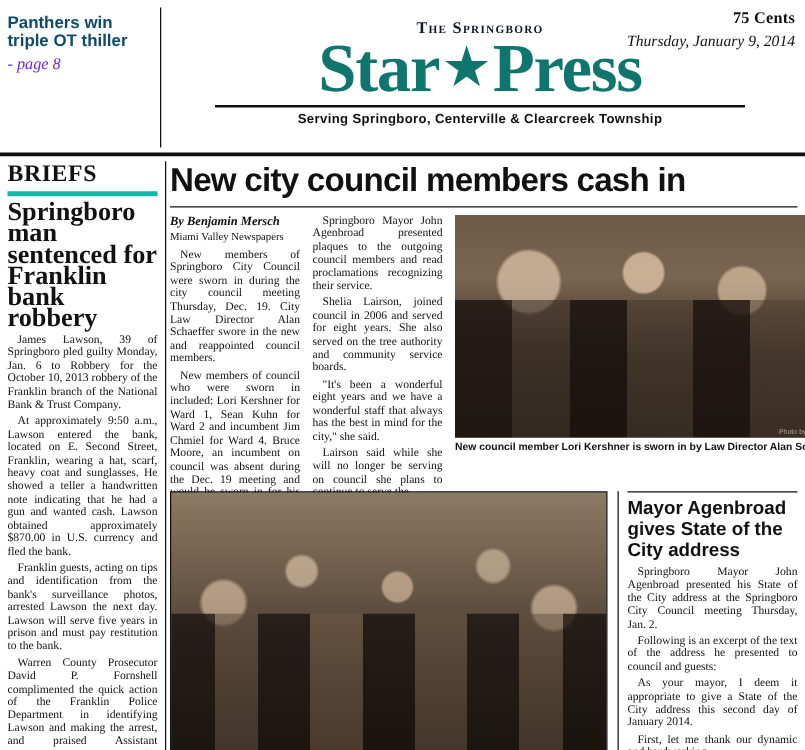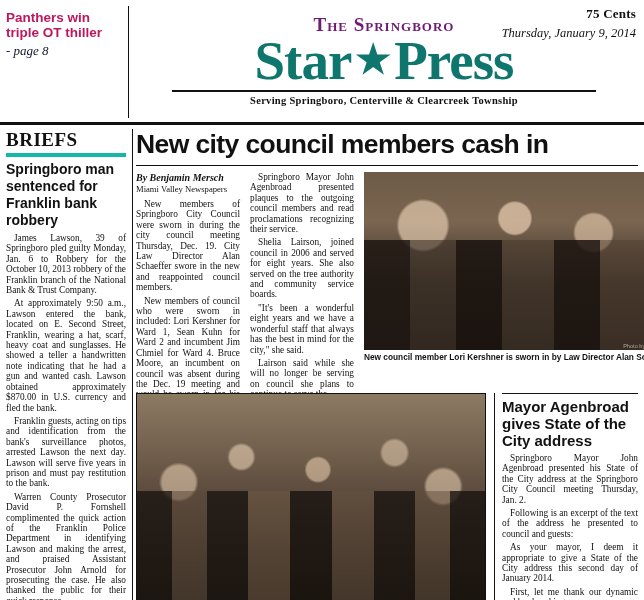--- a/index.html
+++ b/index.html
@@ -31,27 +31,27 @@
     position: absolute;
     left: 6px;
     top: 10px;
     width: 120px;
   }
   .promo-title {
     font-family: "Liberation Sans", sans-serif;
     font-weight: bold;
     font-size: 13.5px;
     line-height: 15px;
-    color: #be185d;
+    color: #0c4a6e;
   }
   .promo-sub {
     font-family: "Liberation Serif", serif;
     font-style: italic;
     font-size: 13px;
-    color: #0f172a;
+    color: #6d28d9;
     margin-top: 3px;
   }
   .price {
     position: absolute;
     right: 8px;
     top: 6px;
     font-family: "Liberation Serif", serif;
     font-size: 13px;
     font-weight: bold;
     letter-spacing: .2px;
@@ -68,23 +68,23 @@
   .nameplate {
     position: absolute;
     left: 132px;
     right: 8px;
     top: 14px;
     text-align: center;
   }
   .np-the {
     font-family: "Liberation Serif", serif;
     font-variant: small-caps;
-    font-size: 19px;
+    font-size: 13px;
     letter-spacing: 1px;
-    color: #701a75;
+    color: #0f172a;
     font-weight: bold;
   }
   .np-main {
     font-family: "Liberation Serif", serif;
     font-weight: bold;
     color: #0f766e;
     font-size: 55px;
     line-height: 55px;
     letter-spacing: -1px;
     margin-top: -4px;
@@ -93,21 +93,21 @@
   .np-star {
     font-size: 40px;
     vertical-align: 6px;
     padding: 0 4px;
   }
   .np-rule {
     border-top: 2px solid #111;
     margin: 2px 40px 0 40px;
   }
   .np-serving {
-    font-family: Liberation Serif, serif;
+    font-family: Liberation Sans, sans-serif;
     font-weight: bold;
     font-size: 10.5px;
     letter-spacing: .3px;
     margin-top: 3px;
   }
   .masthead-vrule {
     position: absolute;
     left: 128px;
     top: 6px;
     bottom: 4px;
@@ -131,23 +131,23 @@
   .briefs-head {
     font-family: "Liberation Serif", serif;
     font-weight: bold;
     font-size: 19px;
     letter-spacing: .5px;
     border-bottom: 4px solid #14b8a6;
     padding-bottom: 2px;
     margin-bottom: 4px;
   }
   .brief-hed {
-    font-family: Liberation Sans, sans-serif;
-    font-weight: bold;
-    font-size: 14px;
+    font-family: Liberation Serif, serif;
+    font-weight: bold;
+    font-size: 21px;
     line-height: 17px;
     margin-bottom: 4px;
   }
   .brief-body p {
     margin: 0 0 3px 0;
     font-size: 9.3px;
     line-height: 10.4px;
     text-align: justify;
     text-indent: 8px;
     font-family: "Liberation Serif", serif;

